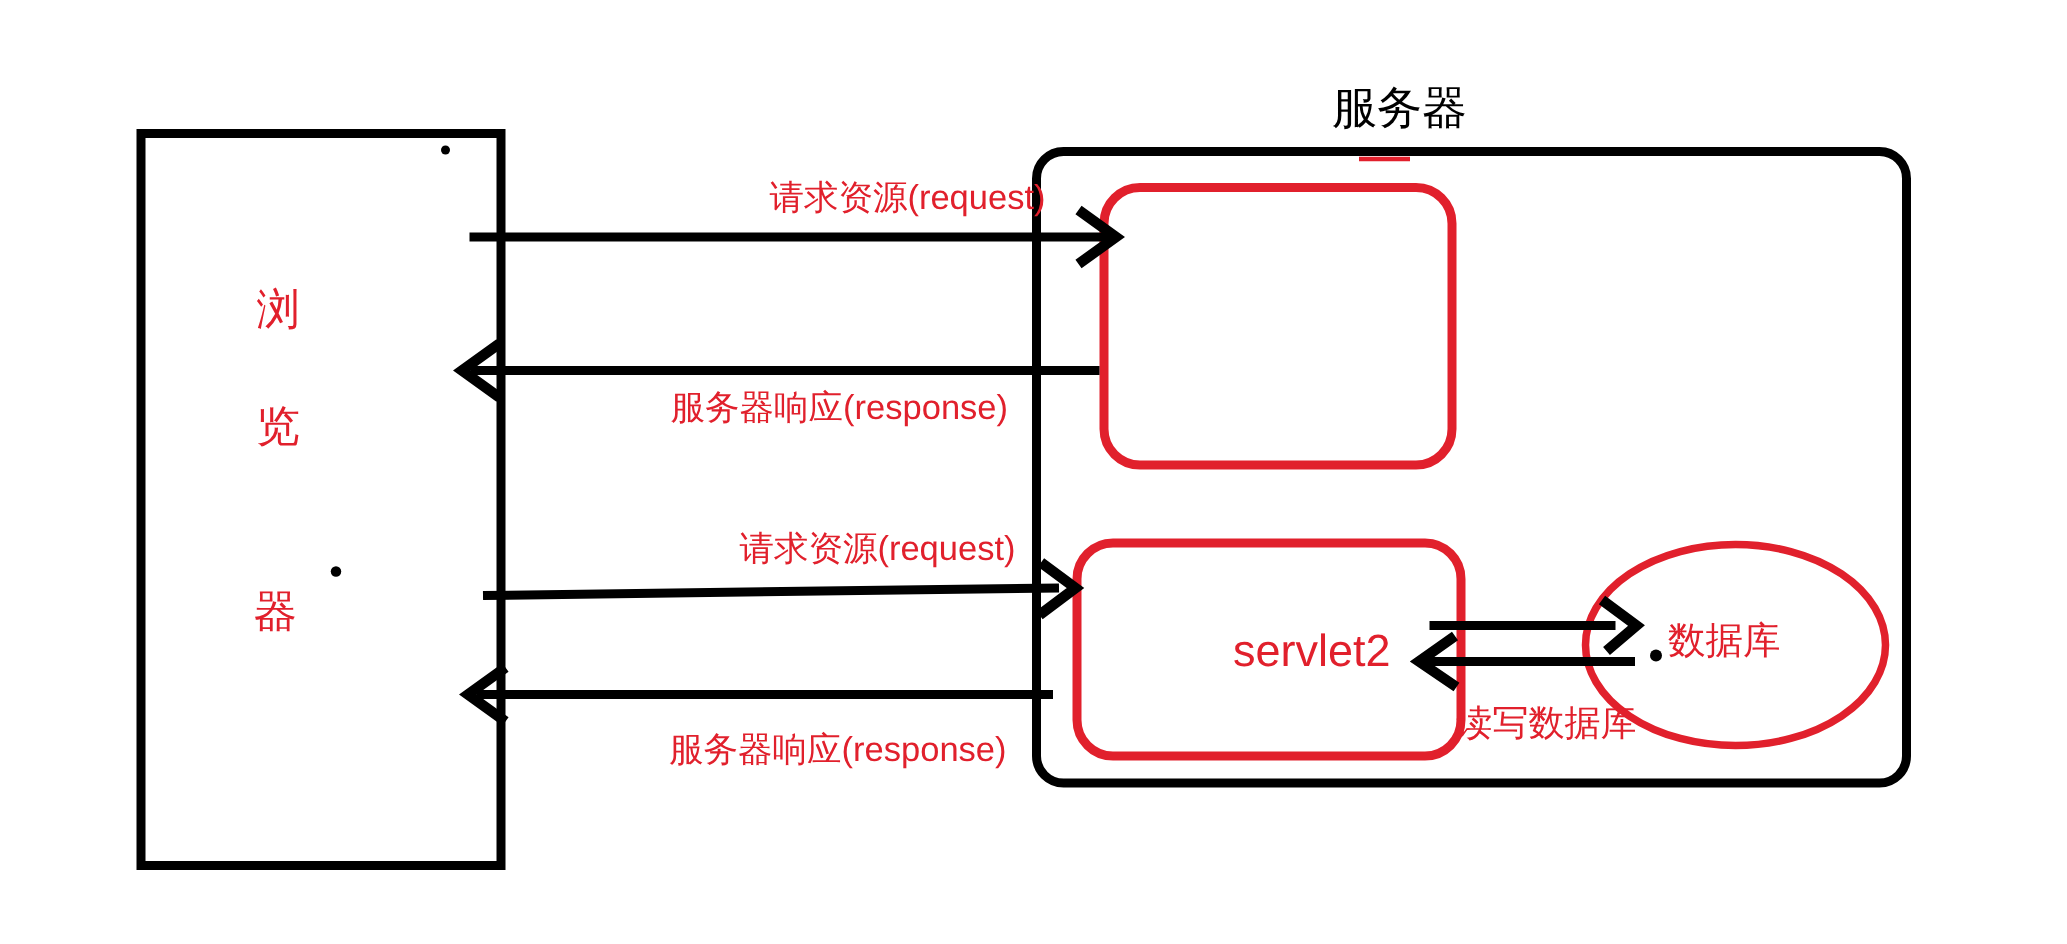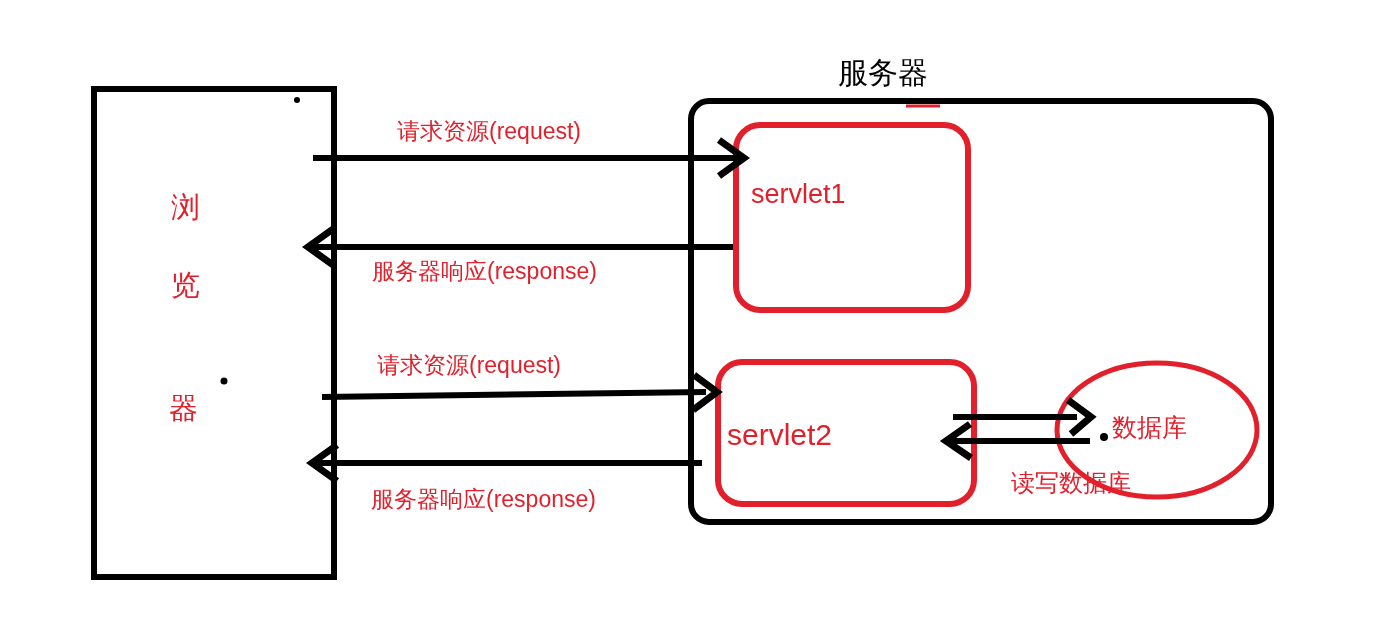--- a/index.html
+++ b/index.html
@@ -13,35 +13,35 @@
   }
   svg.shapes { position: absolute; left: 0; top: 0; }
   svg.shapes .sblack { stroke: var(--black, #000000); fill: none; }
   svg.shapes .sred   { stroke: var(--red, #e1202c);  fill: none; }
   svg.shapes .dot    { fill: var(--black, #000000); stroke: none; }
   .lbl {
     position: absolute;
     white-space: nowrap;
     line-height: 1;
     color: var(--red, #e1202c);
-    text-align: left;
+    text-align: right;
   }
   .lbl.black { color: var(--black, #000000); }
   .t-title   { left: 838px; top: 58px;  width: 140px; font-size: 30px; }
   .t-char1   { left: 171px; top: 193px; font-size: 29px; }
   .t-char2   { left: 171px; top: 271px; font-size: 29px; }
   .t-char3   { left: 169px; top: 394px; font-size: 29px; }
   .t-req1    { left: 397px; top: 120px; width: 300px; font-size: 23px; }
   .t-resp1   { left: 372px; top: 260px; width: 300px; font-size: 23px; }
   .t-req2    { left: 377px; top: 354px; width: 300px; font-size: 23px; }
   .t-resp2   { left: 371px; top: 488px; width: 300px; font-size: 23px; }
   .t-sv1     { left: 751px; top: 181px; width: 200px; font-size: 27px; }
   .t-sv2     { left: 727px; top: 420px; width: 200px; font-size: 30px; }
   .t-db      { left: 1112px; top: 415px; font-size: 25px; }
-  .t-rw      { left: 971px;  top: 471px; font-size: 24px; margin-left: 40px; }
+  .t-rw      { left: 971px;  top: 471px; font-size: 24px; }
 </style>
 </head>
 <body>
 
 <div class="stage">
 
   <svg class="shapes" width="1378" height="629" viewBox="0 0 1378 629">
 
     <rect x="94" y="89" width="240" height="488" stroke-width="6" class="sblack"></rect>
 
@@ -82,19 +82,18 @@
 
   <div class="lbl t-char1">浏</div>
   <div class="lbl t-char2">览</div>
   <div class="lbl t-char3">器</div>
 
   <div class="lbl t-req1">请求资源(request)</div>
   <div class="lbl t-resp1">服务器响应(response)</div>
   <div class="lbl t-req2">请求资源(request)</div>
   <div class="lbl t-resp2">服务器响应(response)</div>
 
-  <div class="lbl t-sv1">servlet1</div>
   <div class="lbl t-sv2">servlet2</div>
 
   <div class="lbl t-db">数据库</div>
   <div class="lbl t-rw">读写数据库</div>
 
 </div>
 
 </body></html>

